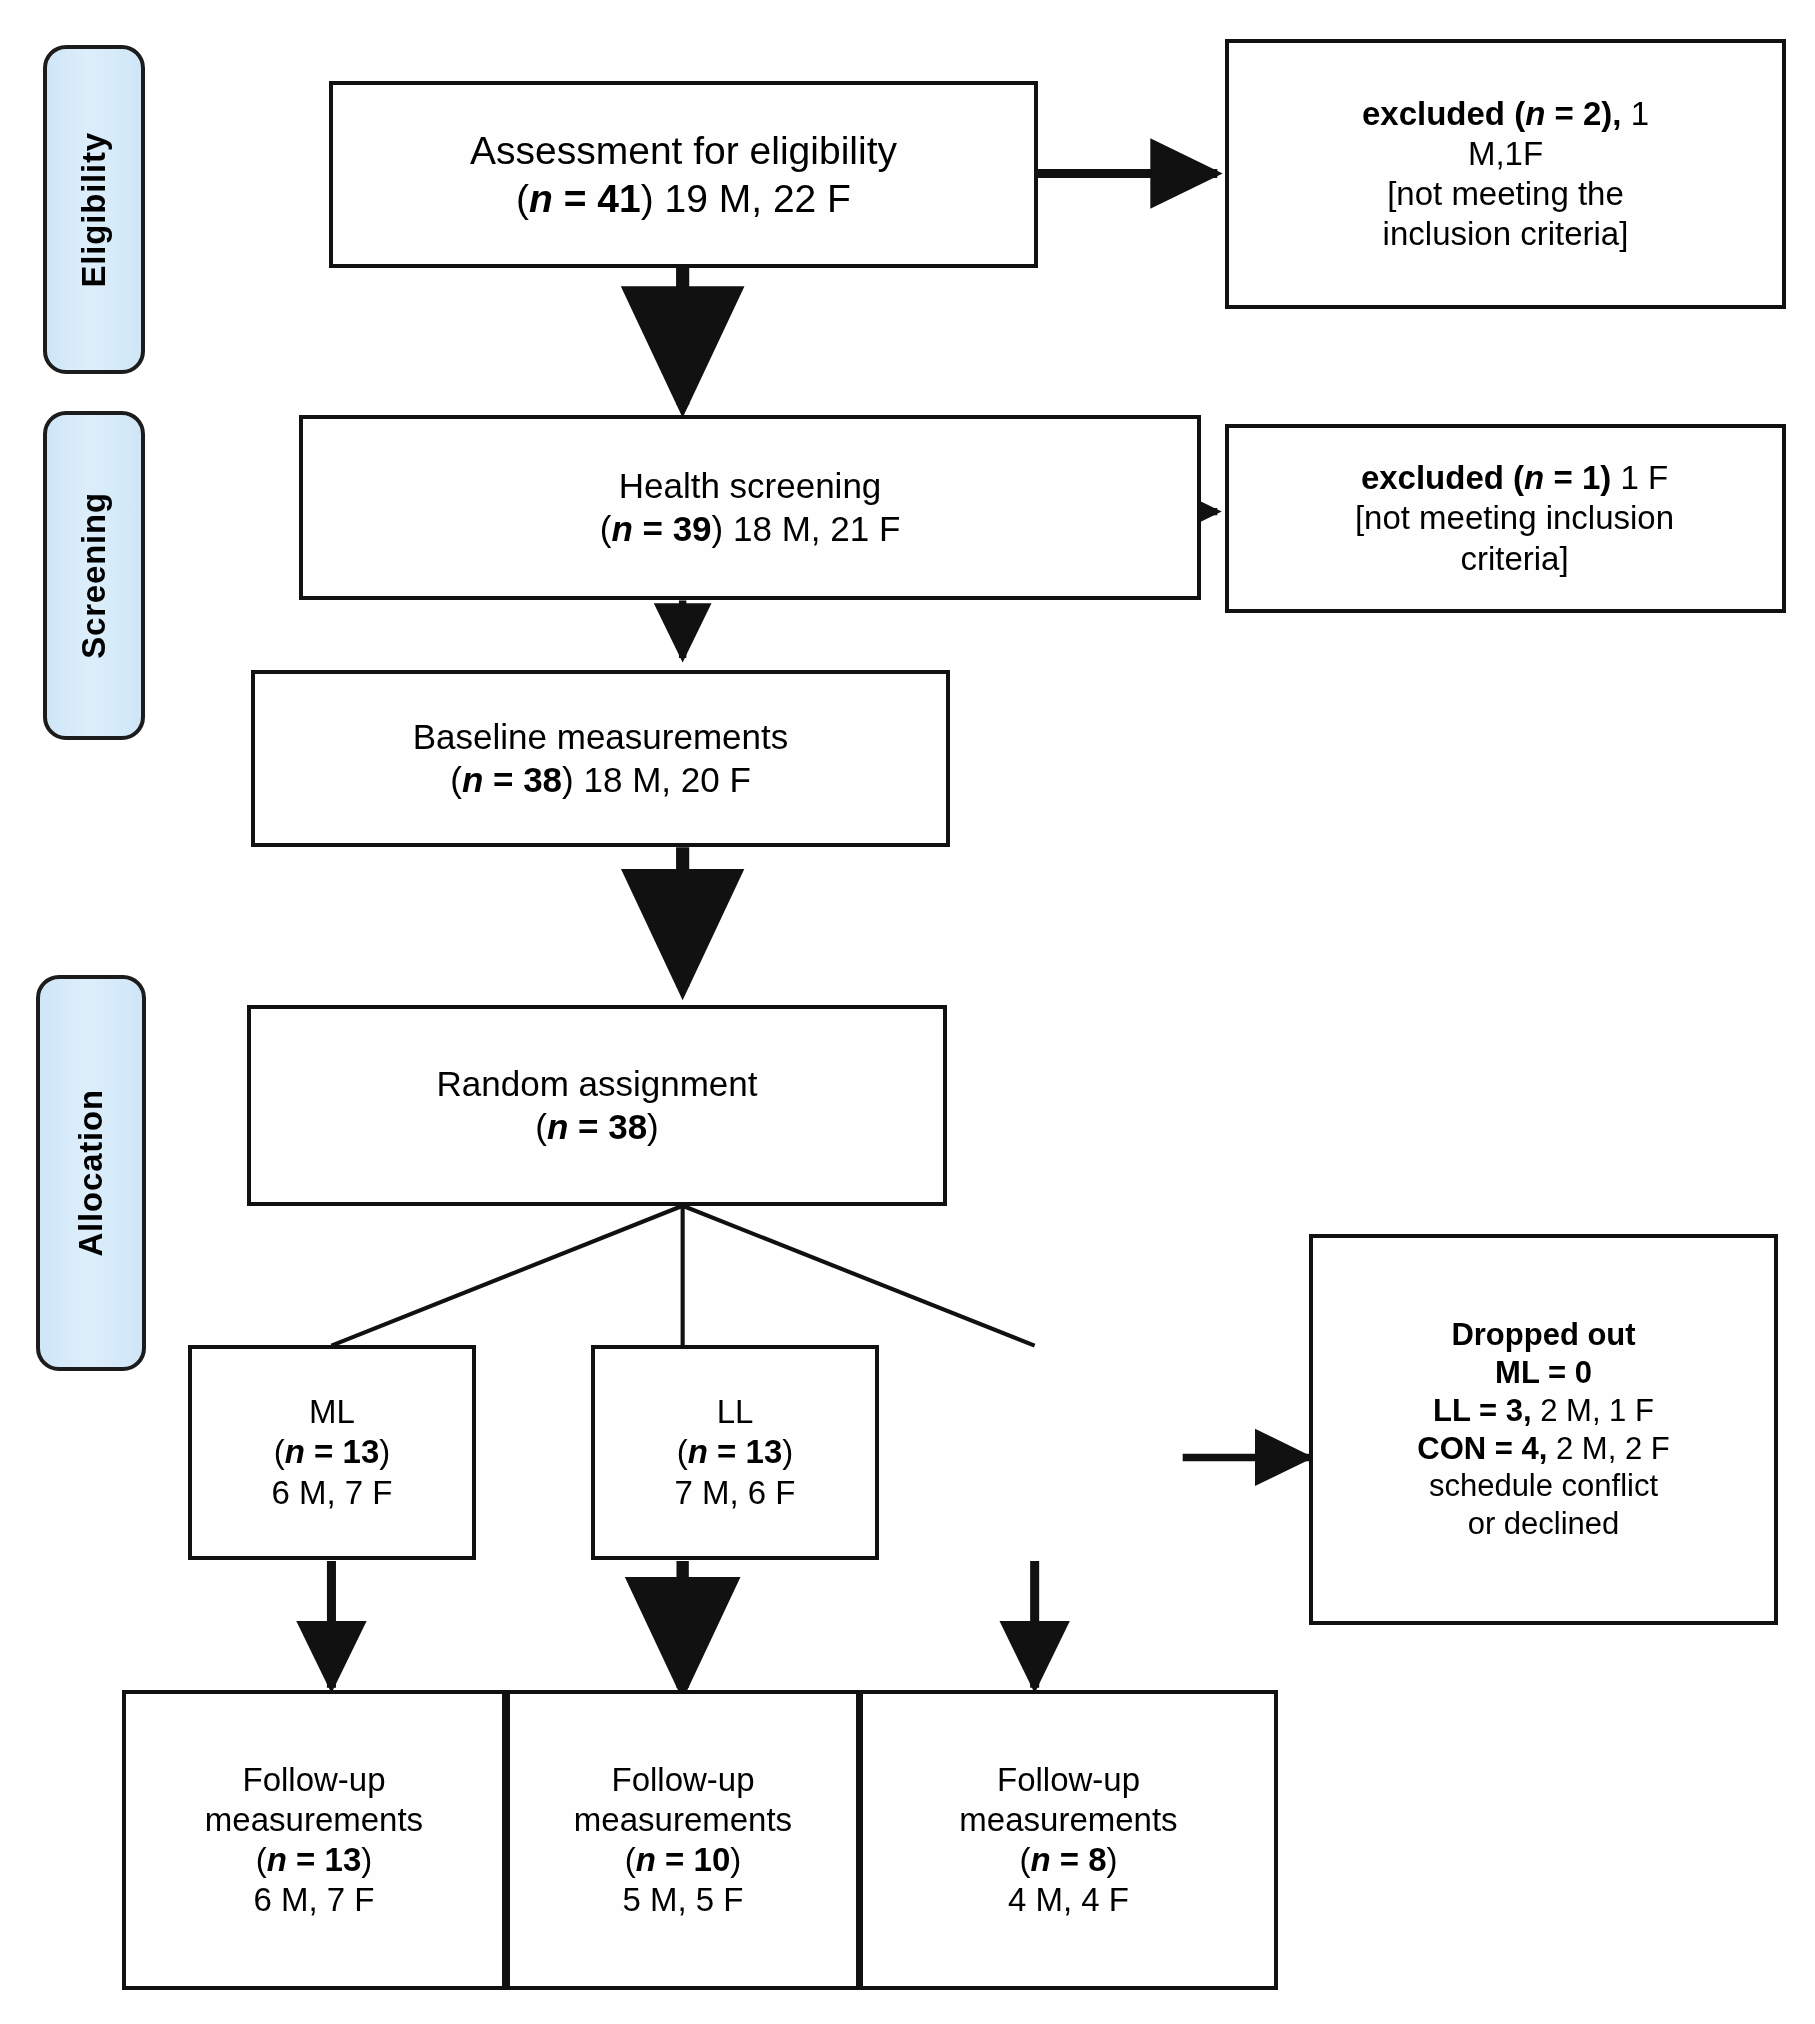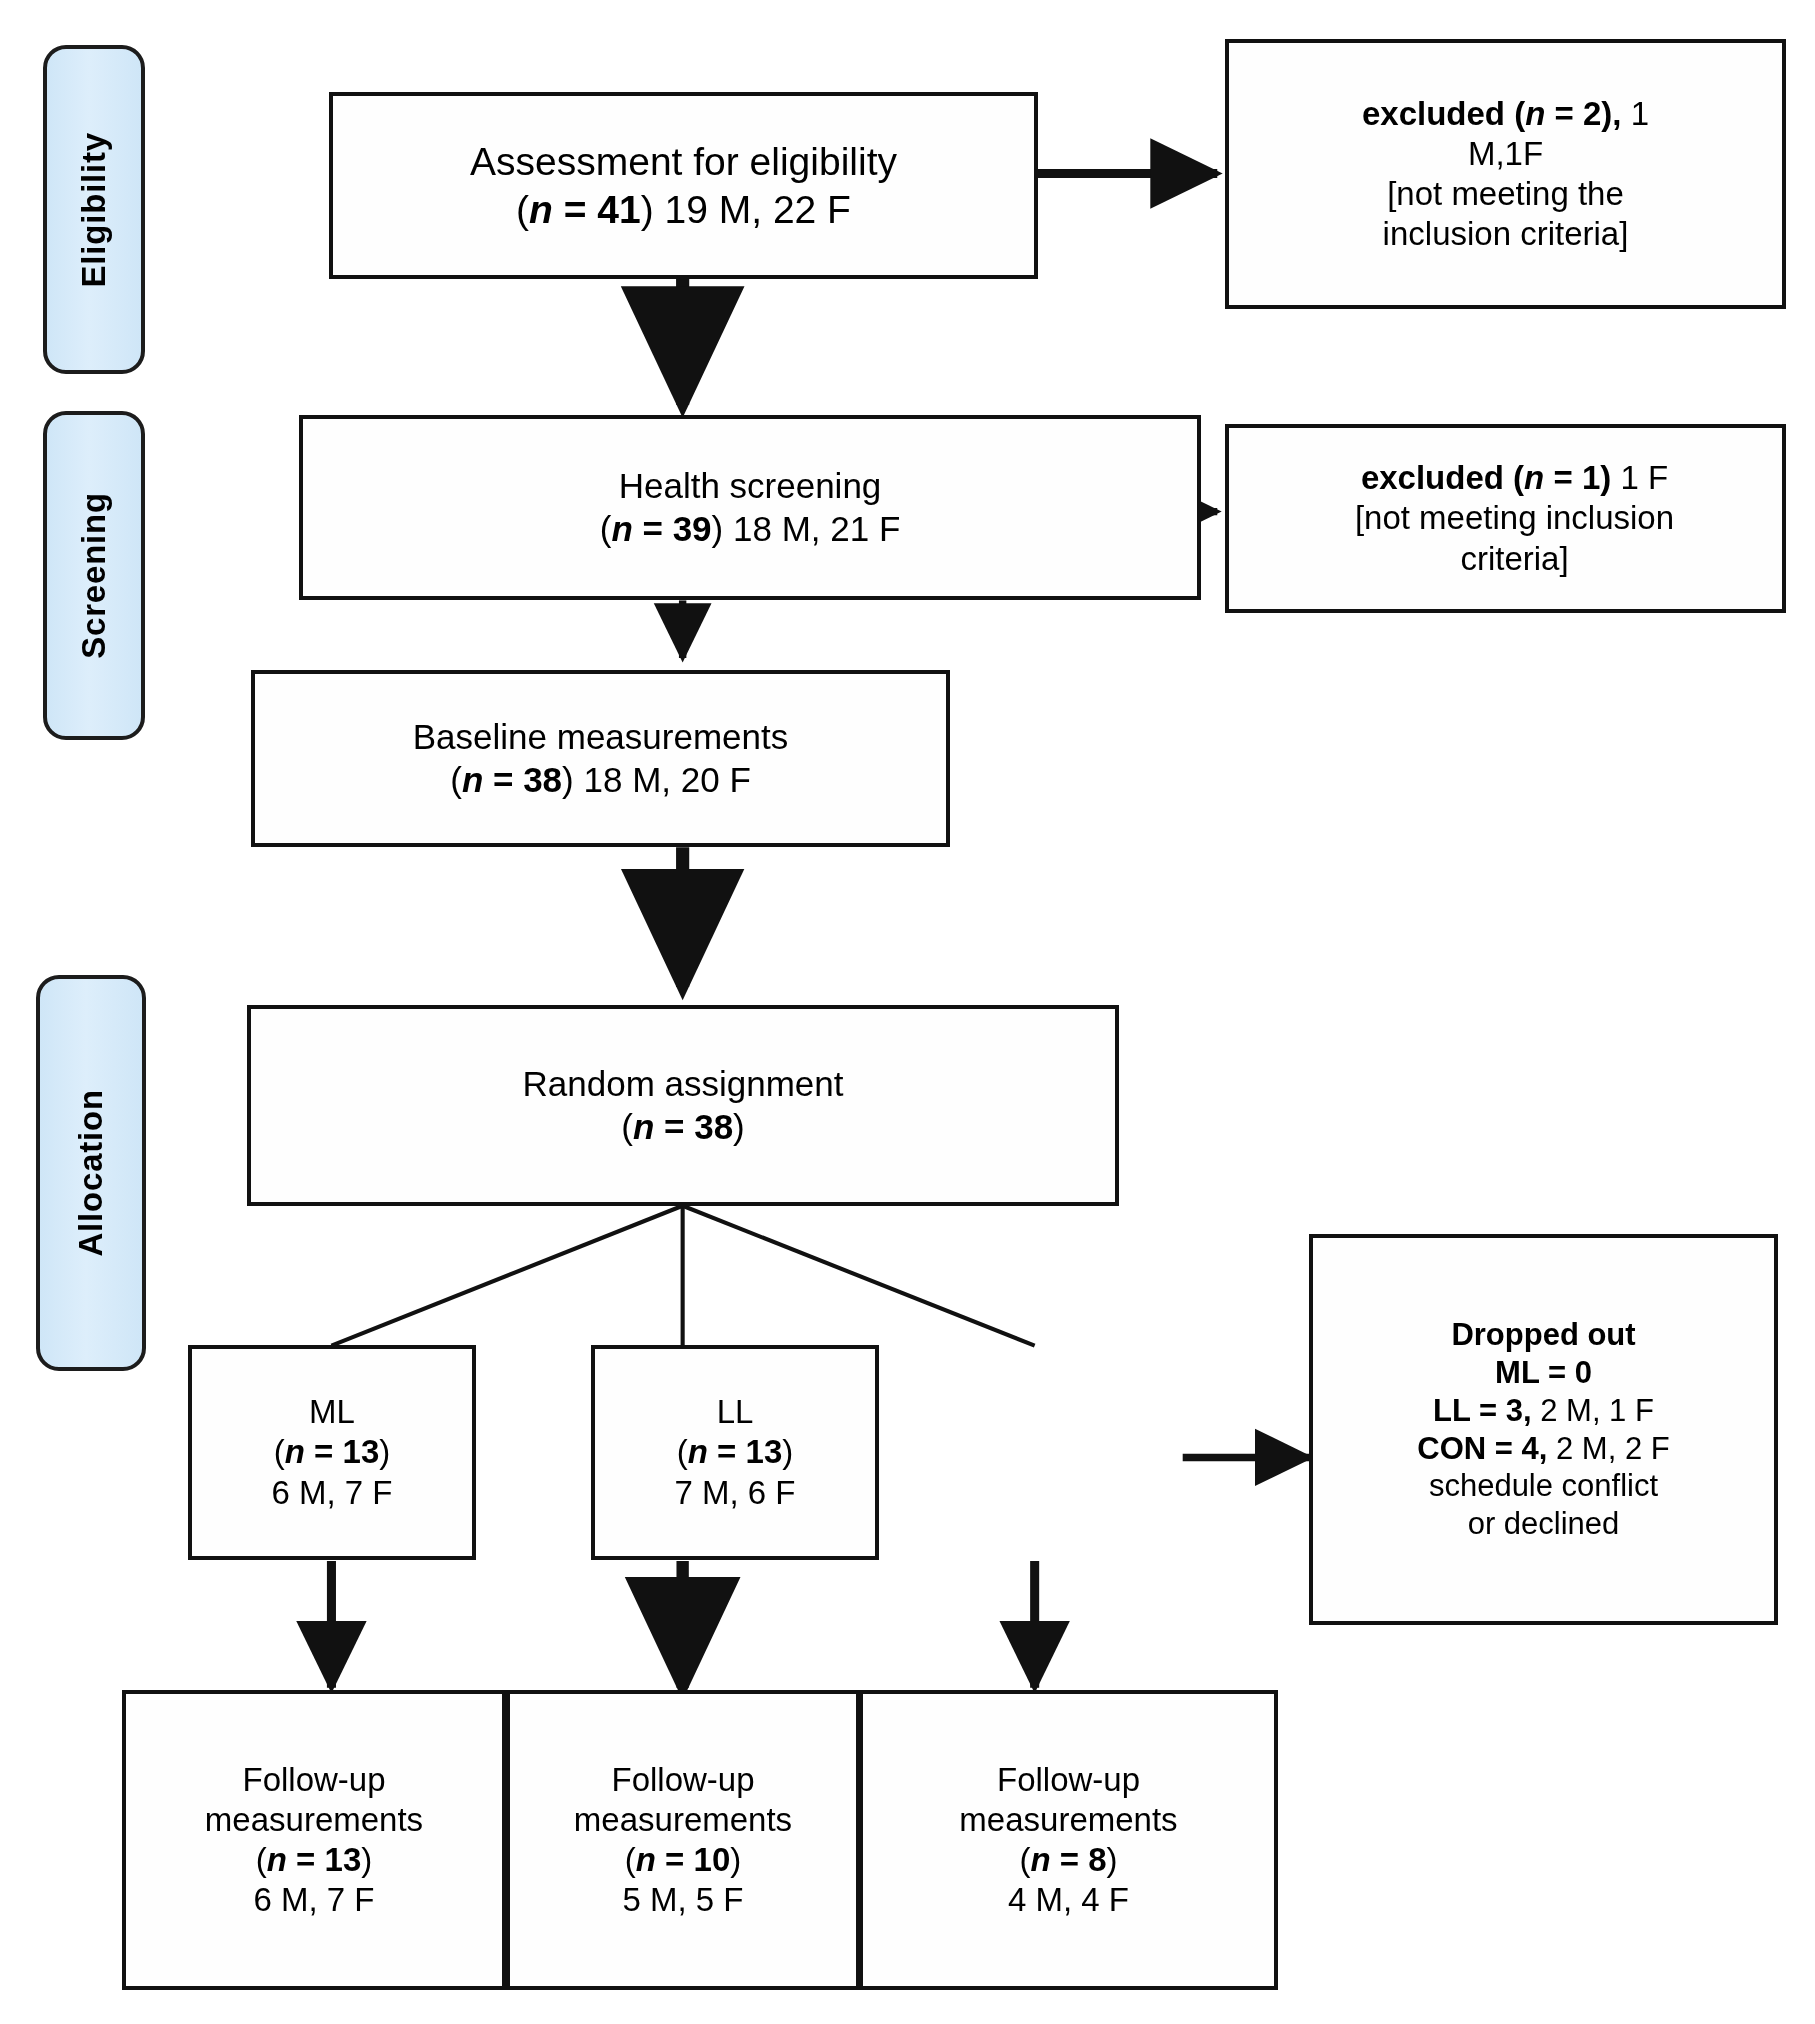--- a/index.html
+++ b/index.html
@@ -71,21 +71,21 @@
   </div>
 
   <div class="phase" style="left:43px;top:411px;width:102px;height:329px;">
     <span>Screening</span>
   </div>
 
   <div class="phase" style="left:36px;top:975px;width:110px;height:396px;">
     <span>Allocation</span>
   </div>
 
-  <div class="box b-lg" style="left:329px;top:92px;width:709px;height:187px;">
+  <div class="box b-lg" style="left:329px;top:81px;width:709px;height:187px;">
     <span class="ln">Assessment for eligibility</span>
     <span class="ln"><span>(</span><i class="n"><span>n</span></i><b><span> = 41</span></b><span>) 19 M, 22 F</span></span>
   </div>
 
   <div class="box b-sm" style="left:1225px;top:39px;width:561px;height:270px;">
     <span class="ln"><b><span>excluded (</span><i class="n"><span>n</span></i><span> = 2),</span></b><span> 1</span></span>
     <span class="ln">M,1F</span>
     <span class="ln">[not meeting the</span>
     <span class="ln">inclusion criteria]</span>
   </div>
@@ -99,21 +99,21 @@
     <span class="ln"><b><span>excluded (</span><i class="n"><span>n</span></i><span> = 1)</span></b><span> 1 F</span></span>
     <span class="ln">[not meeting inclusion</span>
     <span class="ln">criteria]</span>
   </div>
 
   <div class="box b-md" style="left:251px;top:670px;width:699px;height:177px;">
     <span class="ln">Baseline measurements</span>
     <span class="ln"><span>(</span><i class="n"><span>n</span></i><b><span> = 38</span></b><span>) 18 M, 20 F</span></span>
   </div>
 
-  <div class="box b-md" style="left:247px;top:1005px;width:872px;height:201px;">
+  <div class="box b-md" style="left:247px;top:1005px;width:700px;height:201px;">
     <span class="ln">Random assignment</span>
     <span class="ln"><span>(</span><i class="n"><span>n</span></i><b><span> = 38</span></b><span>)</span></span>
   </div>
 
   <div class="box b-sm" style="left:188px;top:1345px;width:288px;height:215px;">
     <span class="ln">ML</span>
     <span class="ln"><span>(</span><i class="n"><span>n</span></i><b><span> = 13</span></b><span>)</span></span>
     <span class="ln">6 M, 7 F</span>
   </div>
 

